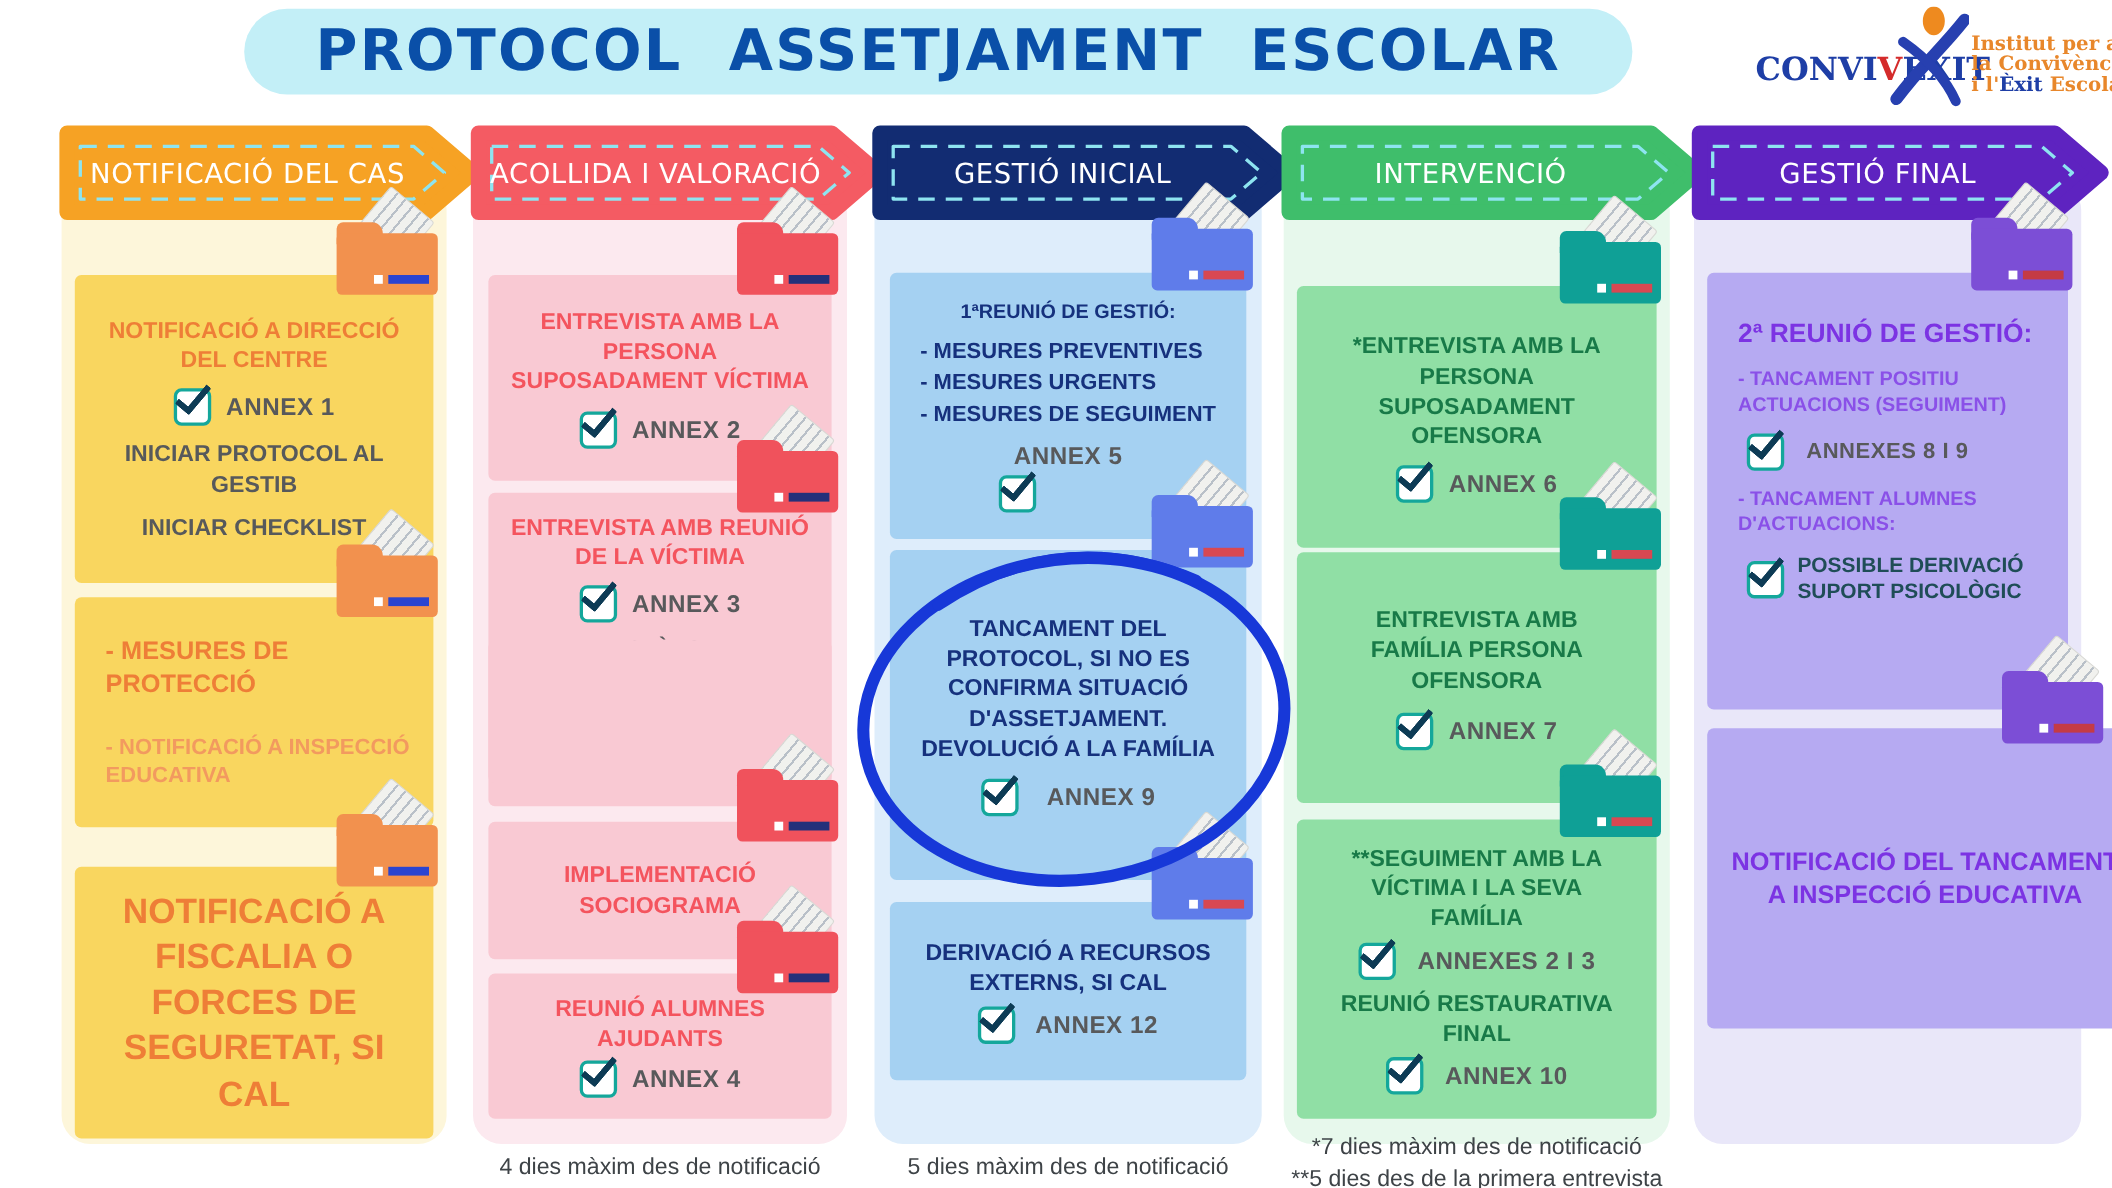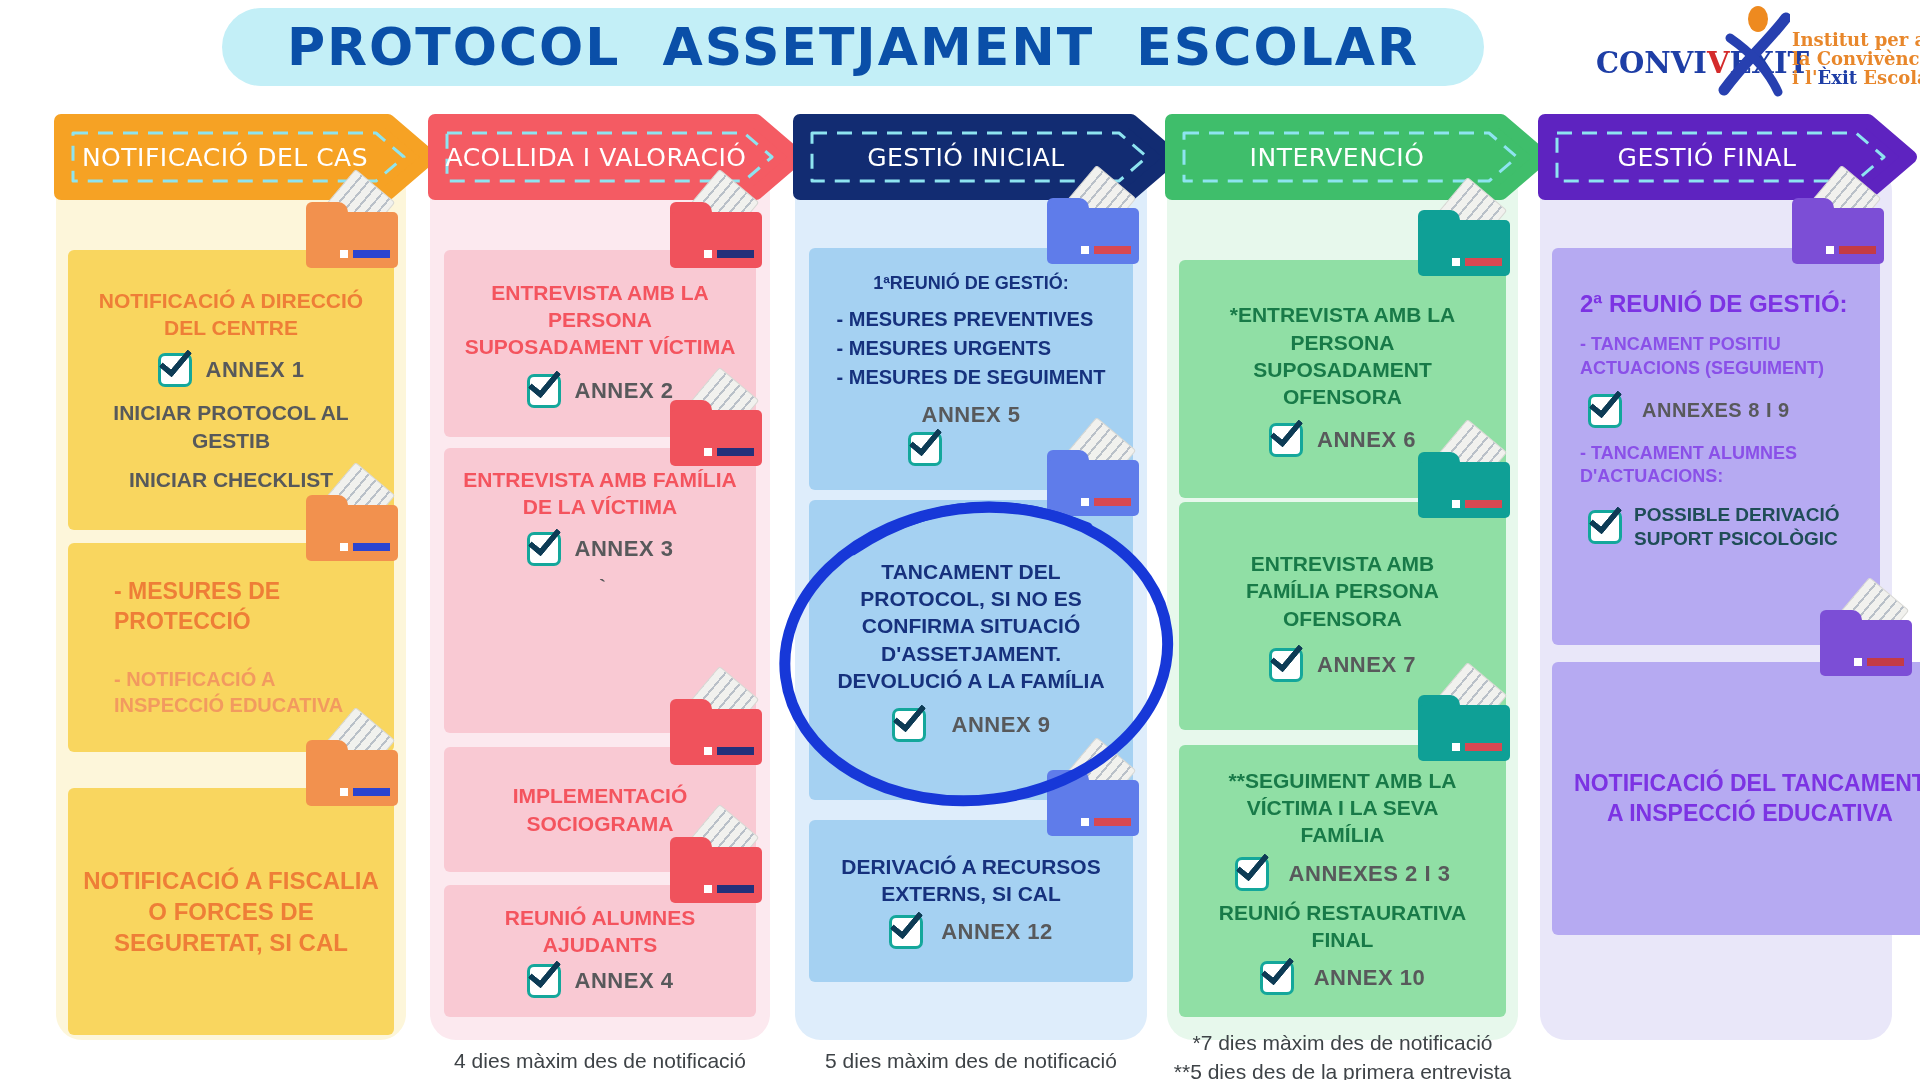--- a/index.html
+++ b/index.html
@@ -149,41 +149,41 @@
       </div>
     <div class="t c1-orange">NOTIFICACIÓ A DIRECCIÓ DEL CENTRE</div>
     <div class="row">
         <span class="cb"></span>
         <span class="annex">ANNEX 1</span>
       </div>
     <div class="t" style="color:#57595b;">INICIAR PROTOCOL AL GESTIB</div>
     <div class="t" style="color:#57595b;">INICIAR CHECKLIST</div>
   </div>
 
-  <div class="card" style="left:68px;top:543px;width:326px;height:209px;background:#f9d65f;align-items:flex-start;text-align:left;padding-left:46px;gap:30px;">
+  <div class="card" style="left:68px;top:543px;width:326px;height:209px;background:#f9d65f;align-items:flex-start;text-align:left;padding-left:28px;gap:30px;">
     <div class="folder" style="--fc:#f2914e;--dc:#2b44d0;right:-4px;top:-48px;">
         <div class="paper"></div>
         <div class="flap"></div>
         <div class="fbody"></div>
         <div class="fdot"></div>
         <div class="fdash"></div>
       </div>
     <div class="t c1-orange" style="font-size:23px;">- MESURES DE PROTECCIÓ</div>
     <div class="t c1-orange2" style="font-size:20px;">- NOTIFICACIÓ A INSPECCIÓ EDUCATIVA</div>
   </div>
 
   <div class="card" style="left:68px;top:788px;width:326px;height:247px;background:#f9d65f;">
     <div class="folder" style="--fc:#f2914e;--dc:#2b44d0;right:-4px;top:-48px;">
         <div class="paper"></div>
         <div class="flap"></div>
         <div class="fbody"></div>
         <div class="fdot"></div>
         <div class="fdash"></div>
       </div>
-    <div class="t c1-orange" style="font-size:24px;">NOTIFICACIÓ A FISCALIA O FORCES DE SEGURETAT, SI CAL</div>
+    <div class="t c1-orange" style="font-size:32px;">NOTIFICACIÓ A FISCALIA O FORCES DE SEGURETAT, SI CAL</div>
   </div>
 
   <div class="card" style="left:444px;top:250px;width:312px;height:187px;background:#f9c9d3;gap:14px;">
     <div class="folder" style="--fc:#f0525c;--dc:#24307a;right:-6px;top:-48px;">
         <div class="paper"></div>
         <div class="flap"></div>
         <div class="fbody"></div>
         <div class="fdot"></div>
         <div class="fdash"></div>
       </div>
@@ -195,21 +195,21 @@
   </div>
 
   <div class="card" style="left:444px;top:448px;width:312px;height:285px;background:#f9c9d3;gap:12px;">
     <div class="folder" style="--fc:#f0525c;--dc:#24307a;right:-6px;top:-48px;">
         <div class="paper"></div>
         <div class="flap"></div>
         <div class="fbody"></div>
         <div class="fdot"></div>
         <div class="fdash"></div>
       </div>
-    <div class="t c2-red">ENTREVISTA AMB FAMÍLIA DE LA  VÍCTIMA</div>
+    <div class="t c2-red">ENTREVISTA AMB REUNIÓ DE LA  VÍCTIMA</div>
     <div class="row">
         <span class="cb"></span>
         <span class="annex">ANNEX 3</span>
       </div>
     <div class="row">
         <span class="cb"></span>
         <span class="graytext" style="max-width:220px;">CLÀUSULA PROTECCIÓ DE DADES</span>
       </div>
     <div class="row">
         <span class="cb"></span>

